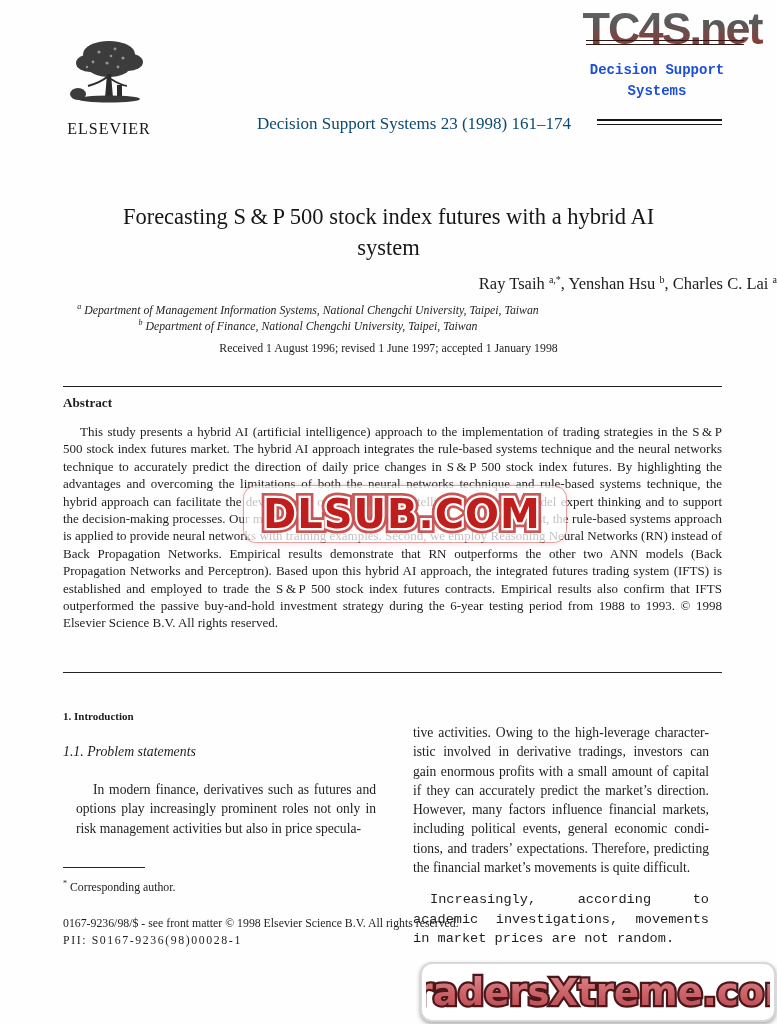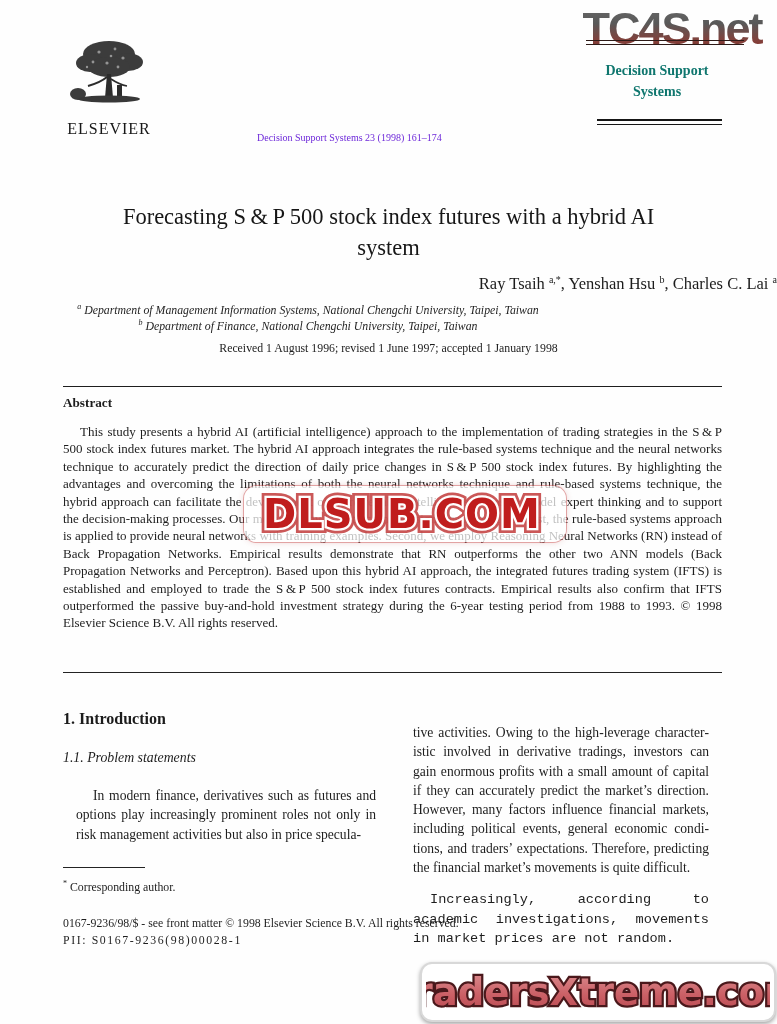--- a/index.html
+++ b/index.html
@@ -8,26 +8,26 @@
     font-family:"Liberation Serif", serif;color:#1c1c1c;
     position:relative;overflow:hidden;
   }
   .page{position:absolute;inset:0;background:#fefefe;}
 
   
   .tc4s-svg{position:absolute;top:2px;right:0;}
   .tc4s-line{position:absolute;top:40px;left:586px;width:158px;height:3px;
     border-top:1px solid #2e1b18;border-bottom:1px solid #2e1b18;}
   .dss-logo{position:absolute;top:60px;right:50px;width:140px;text-align:center;
-    font-family:Liberation Serif, serif;font-weight:bold;font-size:14px;line-height:21px;color:#0f766e;}
+    font-family:Liberation Mono, monospace;font-weight:bold;font-size:14px;line-height:21px;color:#1d4ed8;}
   .dss-rule{position:absolute;top:119px;right:55px;width:125px;height:3px;
     border-top:2.5px solid #161616;border-bottom:1.5px solid #161616;}
   .elsevier{position:absolute;left:62px;top:36px;width:94px;text-align:center;}
   .elsevier-name{font-size:16px;letter-spacing:1px;margin-top:8px;color:#171717;}
-  .citation{position:absolute;left:257px;top:132px;font-size:10px;color:#6d28d9;}
+  .citation{position:absolute;left:257px;top:114px;font-size:17px;color:#0c4a6e;}
 
   
   .title{position:absolute;top:201px;left:0;width:777px;text-align:center;
     font-size:22.5px;line-height:31px;color:#161616;}
   .authors{position:absolute;top:274px;left:0;width:777px;text-align:right;font-size:16.5px;}
   .authors sup{font-size:10px;vertical-align:super;line-height:0;}
   .affils{position:absolute;top:303px;left:0;width:616px;text-align:center;
     font-style:italic;font-size:11.8px;line-height:15.5px;color:#242424;}
   .affils sup{font-size:8px;vertical-align:super;line-height:0;}
   .received{position:absolute;top:341px;left:0;width:777px;text-align:center;font-size:11.8px;}
@@ -37,21 +37,21 @@
   .abstract-heading{position:absolute;top:395px;left:63px;font-weight:bold;font-size:13.2px;}
   .abstract-body{position:absolute;top:423px;left:63px;width:659px;
     font-size:13px;line-height:17.4px;text-align:justify;text-indent:17px;color:#1d1d1d;}
   .keywords{position:absolute;top:650px;left:63px;width:700px;font-size:11.6px;white-space:nowrap;}
   .keywords .kw-label{font-style:italic;}
   .rule-keywords{position:absolute;top:672px;left:63px;width:659px;border-top:1.2px solid #232323;}
 
   
   .col-left{position:absolute;left:63px;top:710px;width:326px;}
   .col-right{position:absolute;left:400px;top:710px;width:322px;}
-  .sec-h1{font-weight:bold;font-size:16px;}
+  .sec-h1{font-weight:bold;font-size:11px;}
   .sec-h2{font-style:italic;font-size:13.8px;margin-top:22px;}
   .col-left p,.col-right p{margin:13px;font-size:13.6px;line-height:19.3px;
     text-align:justify;color:#1d1d1d;}
   .col-left p{margin-top:20px;text-indent:17px;}
   .col-right p.first{text-indent:0;}
   .col-right p.indent{text-indent:17px;font-family:Liberation Mono, monospace;}
 
   
   .footnote-rule{position:absolute;left:63px;top:867px;width:82px;border-top:1.2px solid #232323;}
   .footnote{position:absolute;left:63px;top:879px;font-size:11.8px;}

